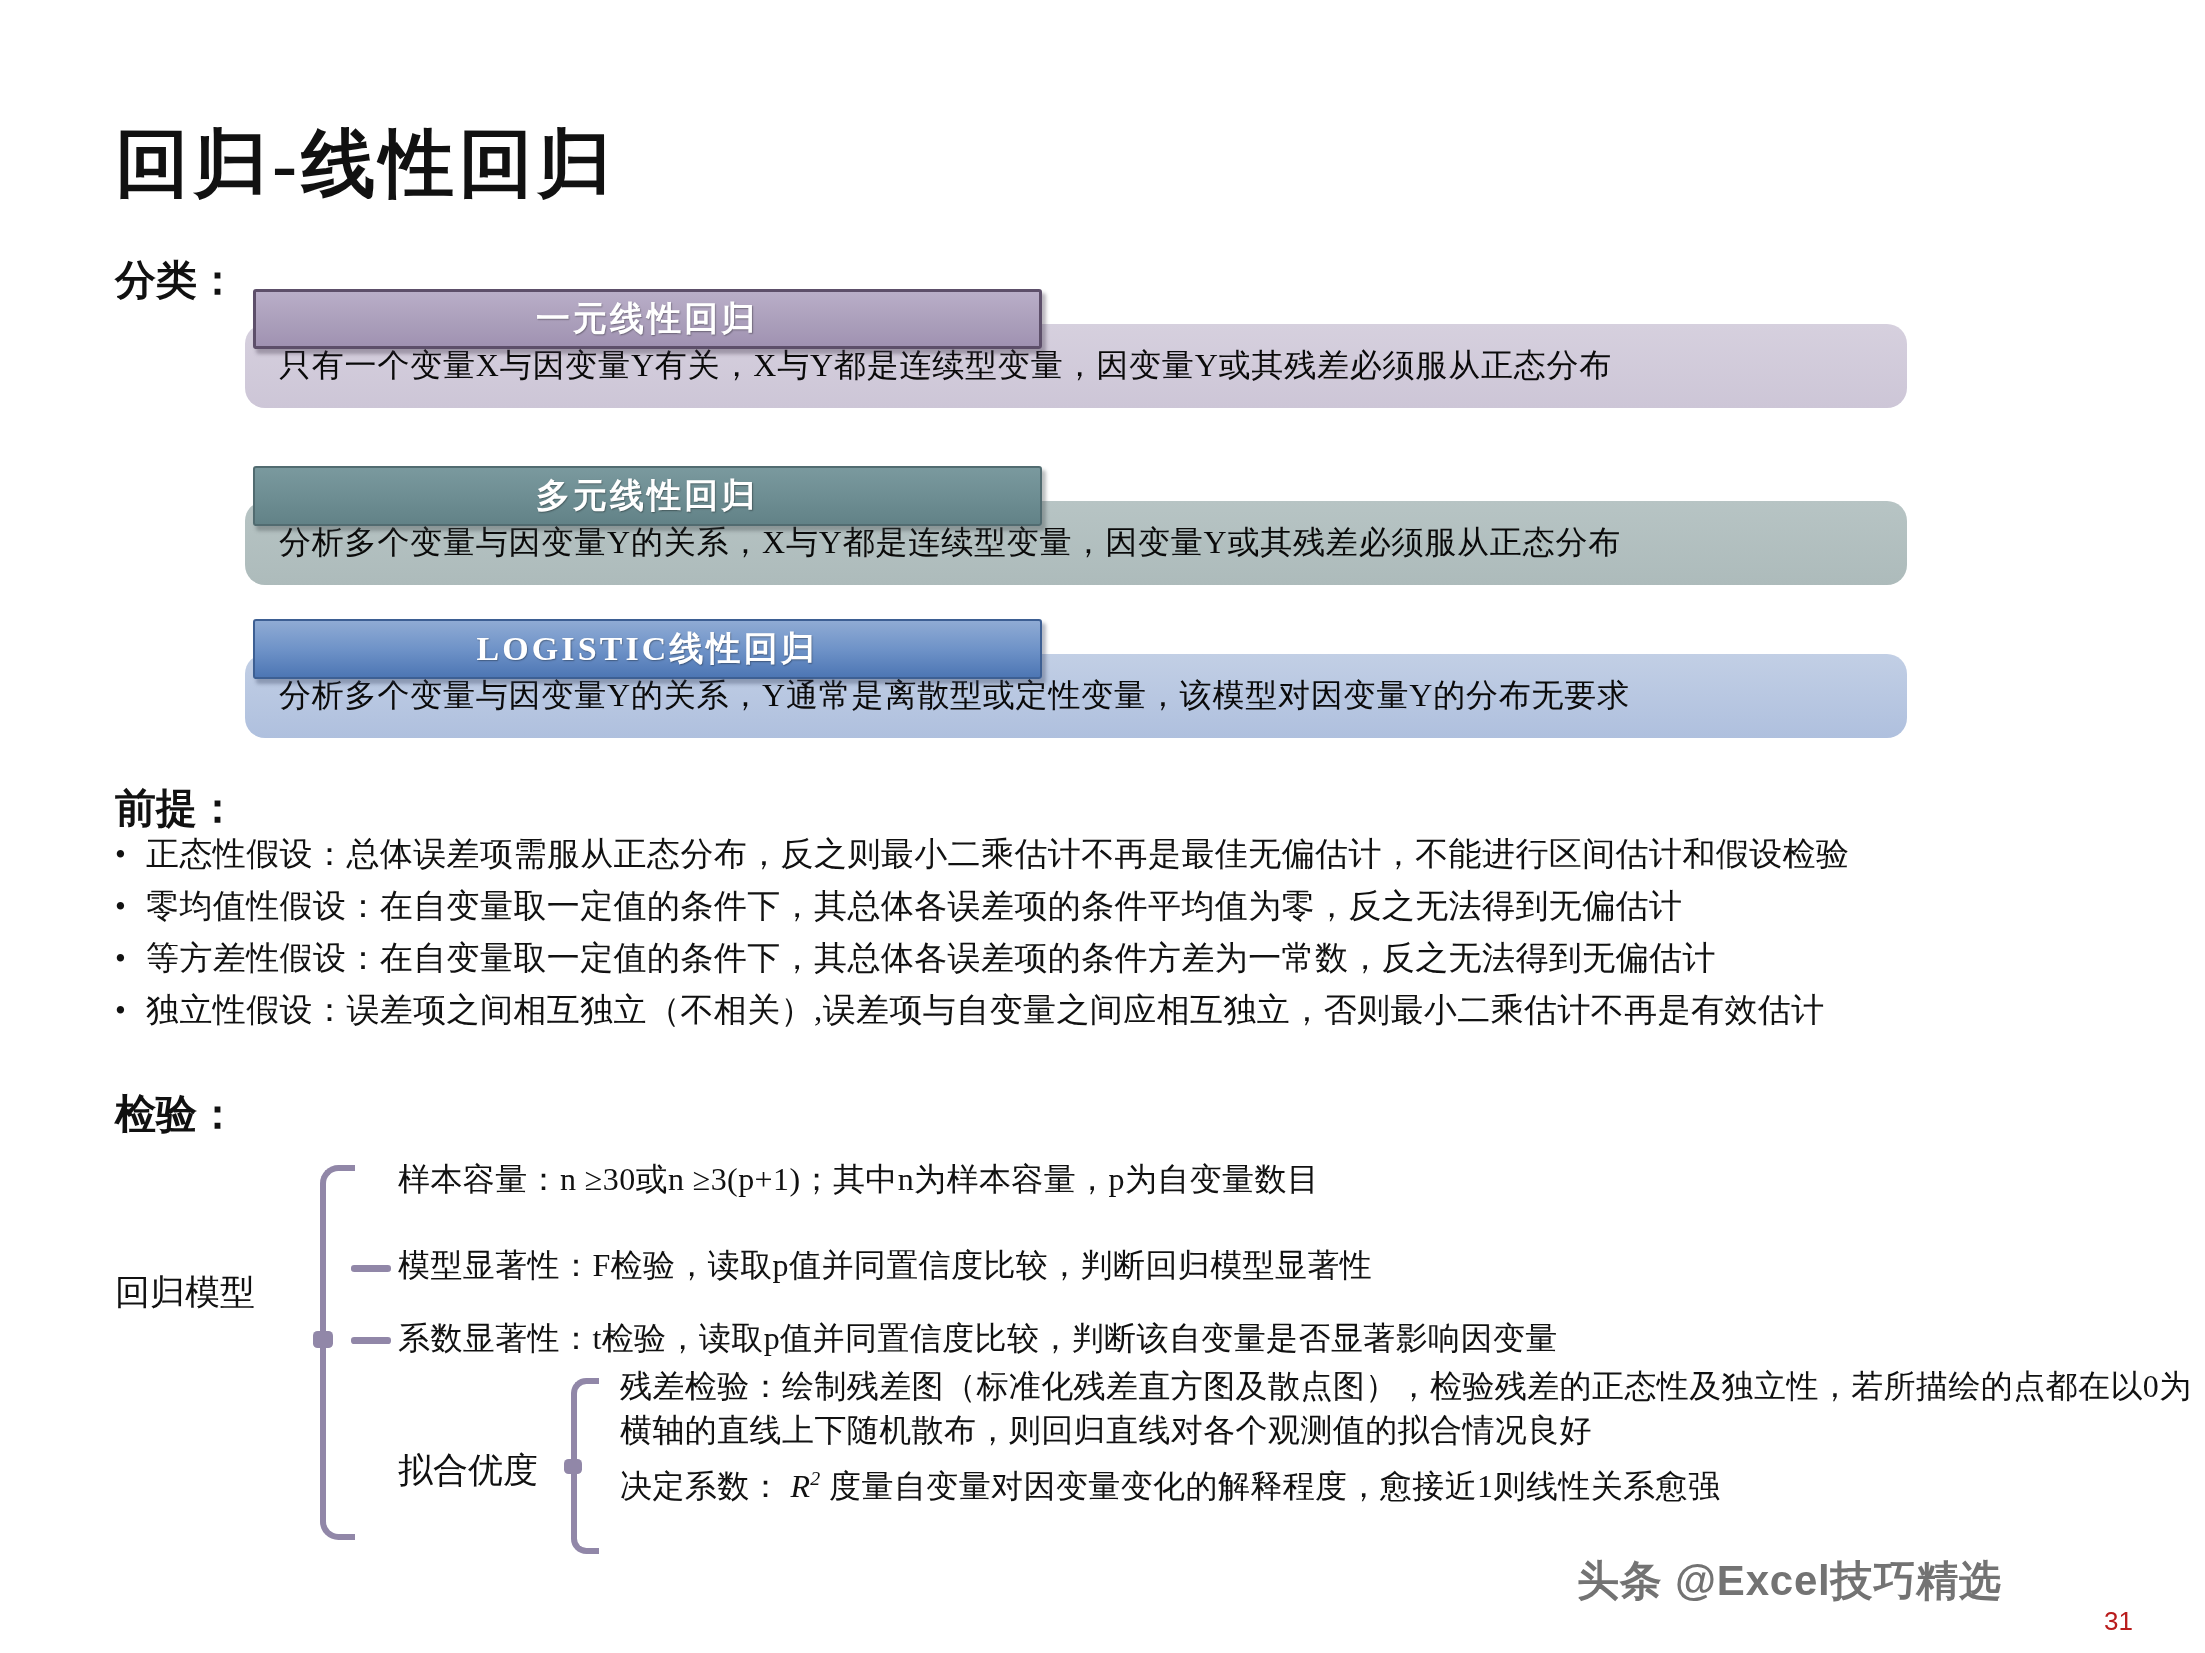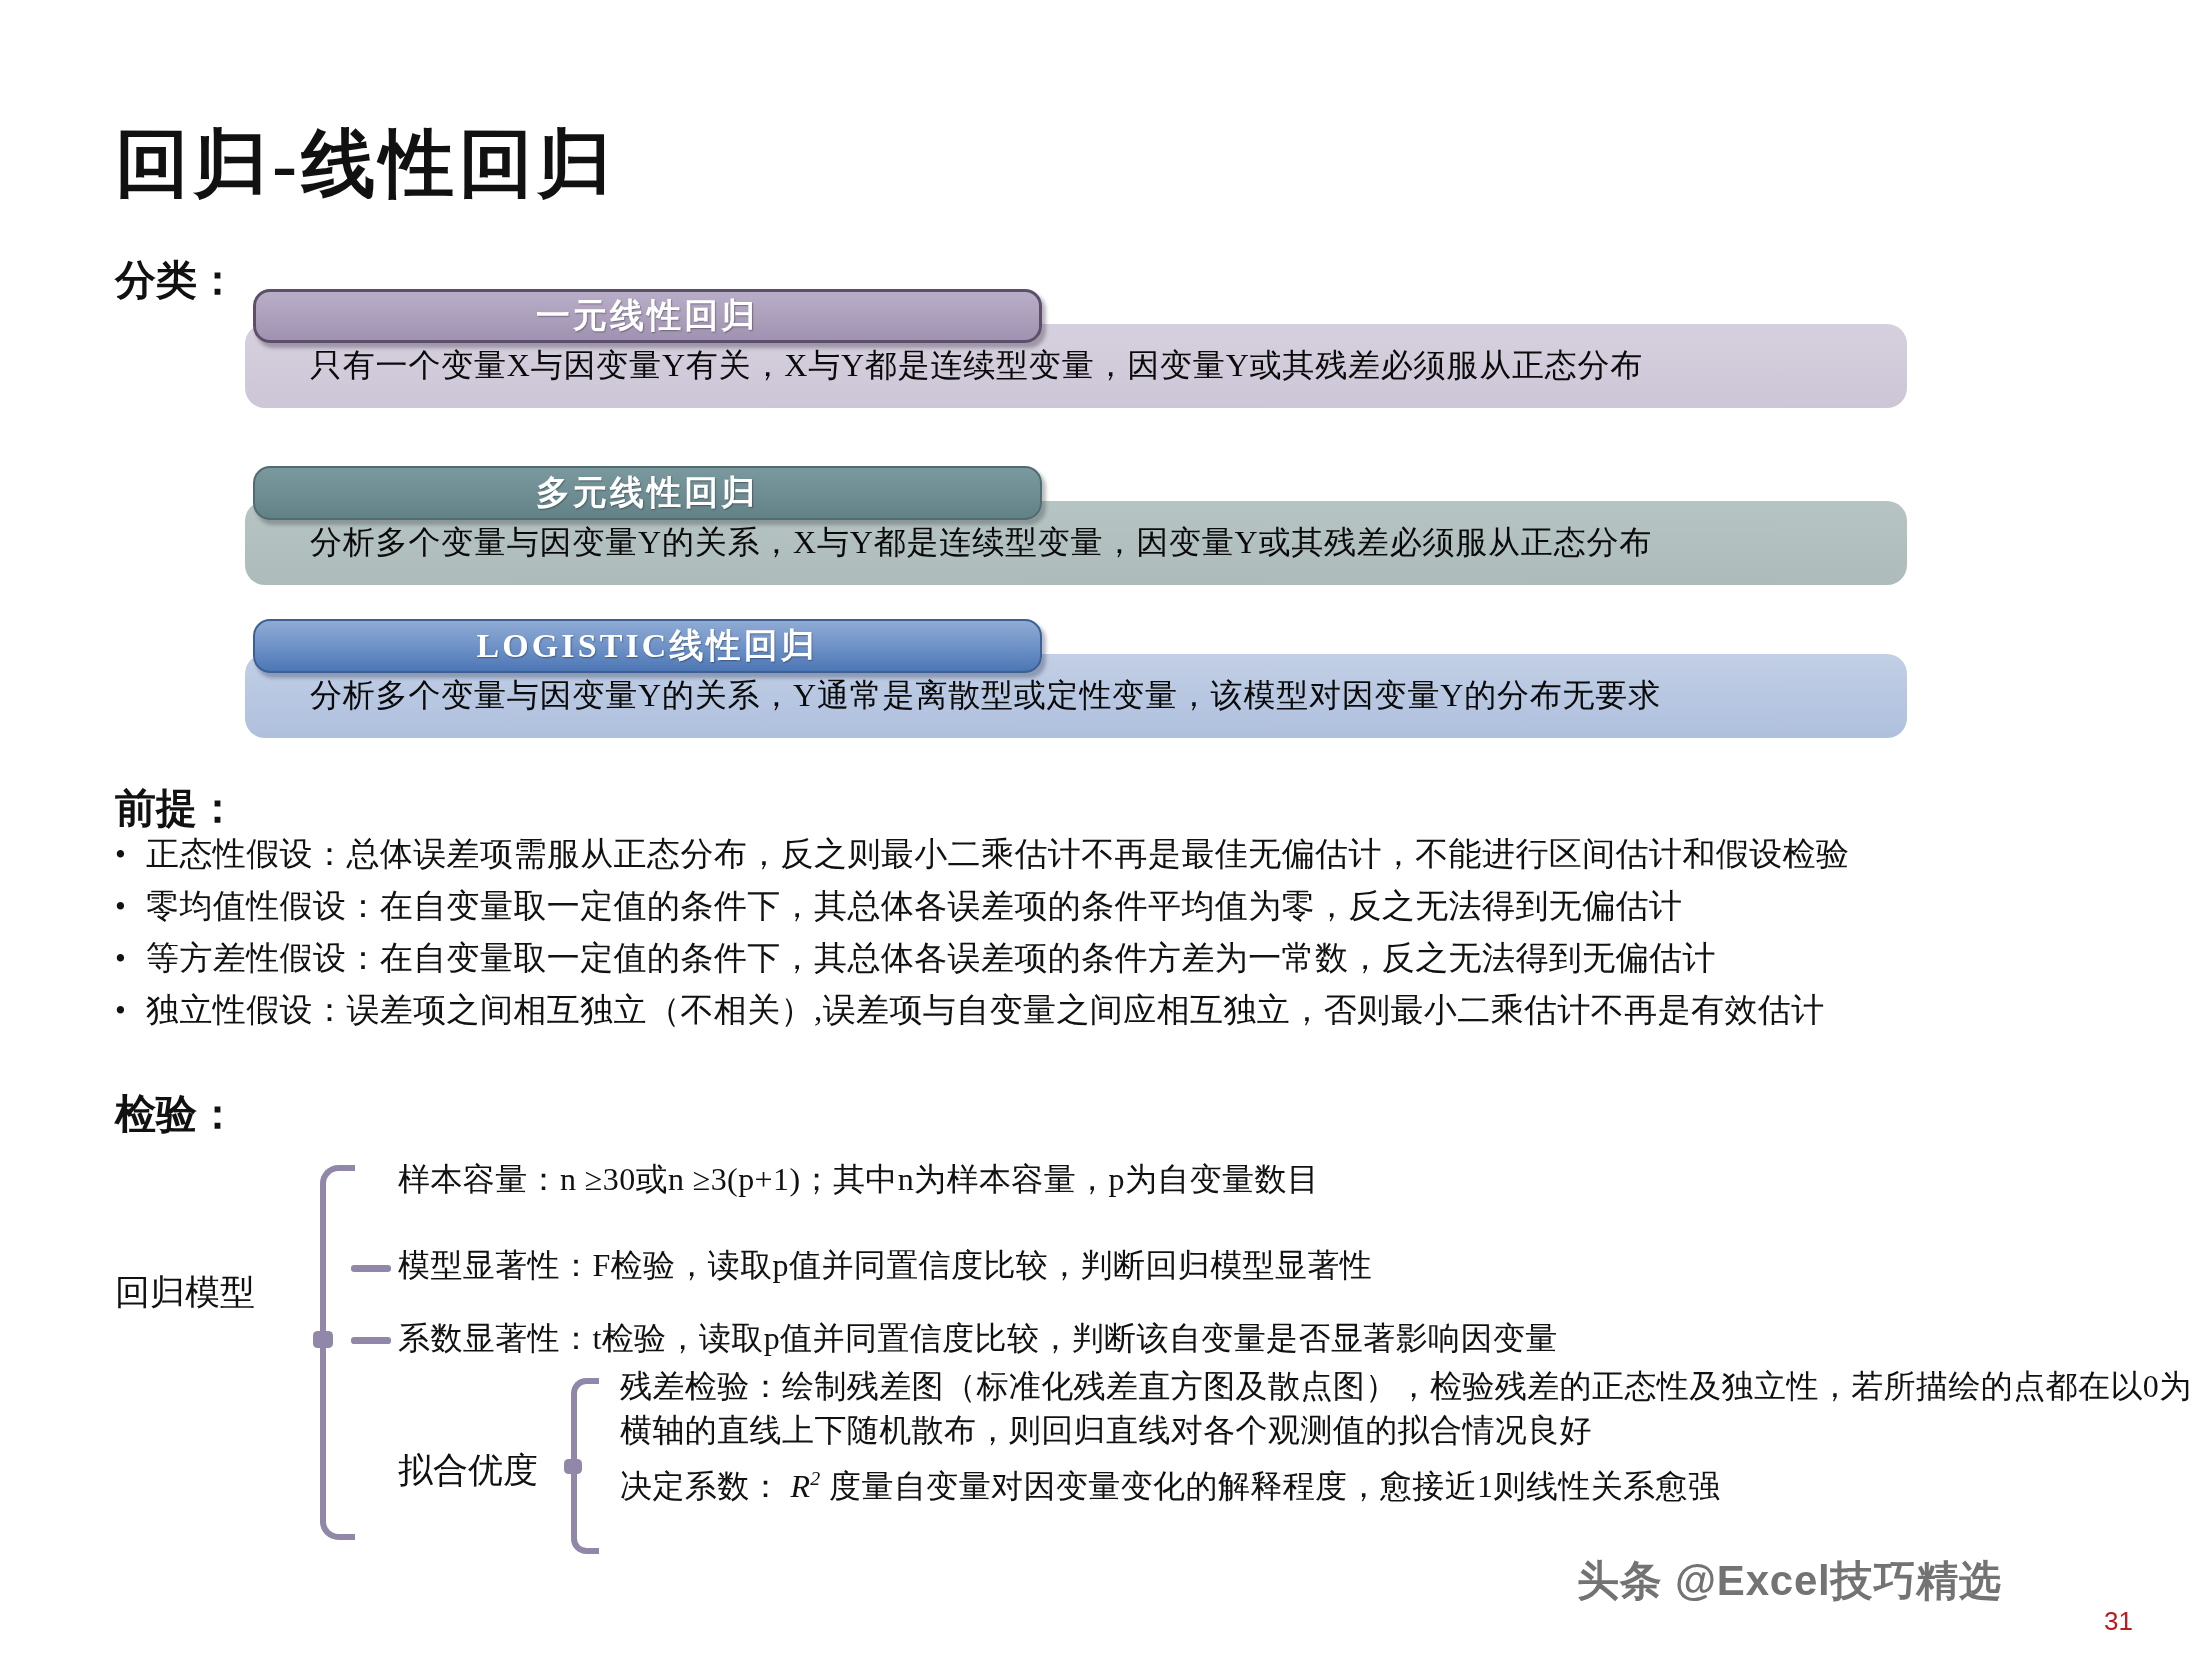--- a/index.html
+++ b/index.html
@@ -52,36 +52,36 @@
   .cat-body {
     position: absolute;
     left: 0;
     top: 35px;
     width: 1662px;
     height: 84px;
     border-radius: 20px;
     box-sizing: border-box;
     display: flex;
     align-items: center;
-    padding-left: 65px;
+    padding-left: 34px;
   }
   .cat-desc {
     font-size: 32px;
     color: #0a0a0a;
     white-space: nowrap;
     letter-spacing: 0.8px;
   }
 
   .cat-header {
     position: absolute;
     left: 7.7px;
     top: 0;
     width: 789px;
-    height: 54px;
-    border-radius: 17px;
+    height: 60px;
+    border-radius: 3px;
     box-sizing: border-box;
     display: flex;
     align-items: center;
     justify-content: center;
     z-index: 3;
   }
   .cat-header-label {
     font-size: 34px;
     font-weight: bold;
     color: #ffffff;

